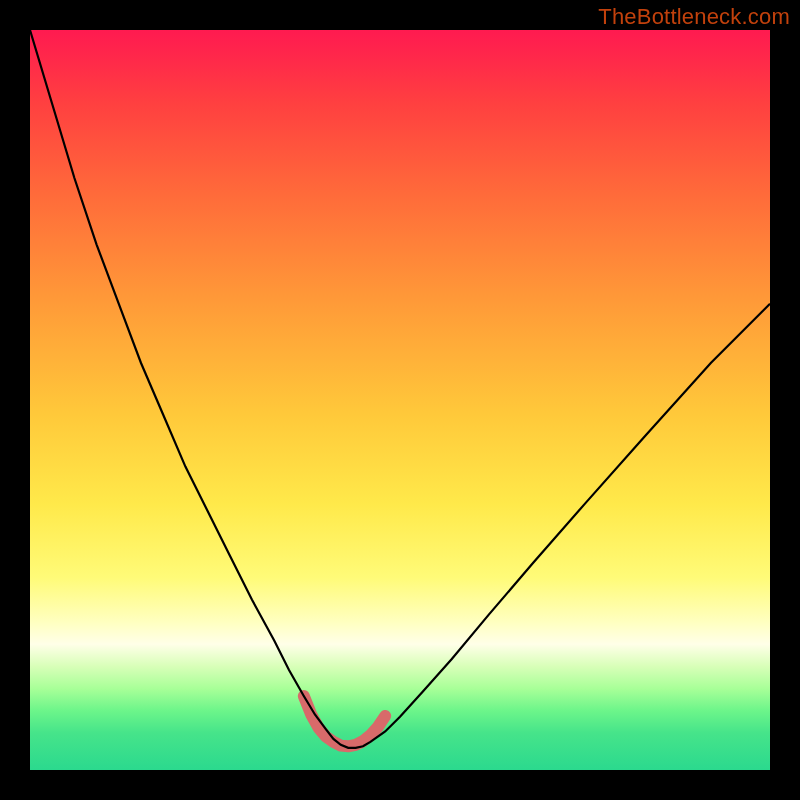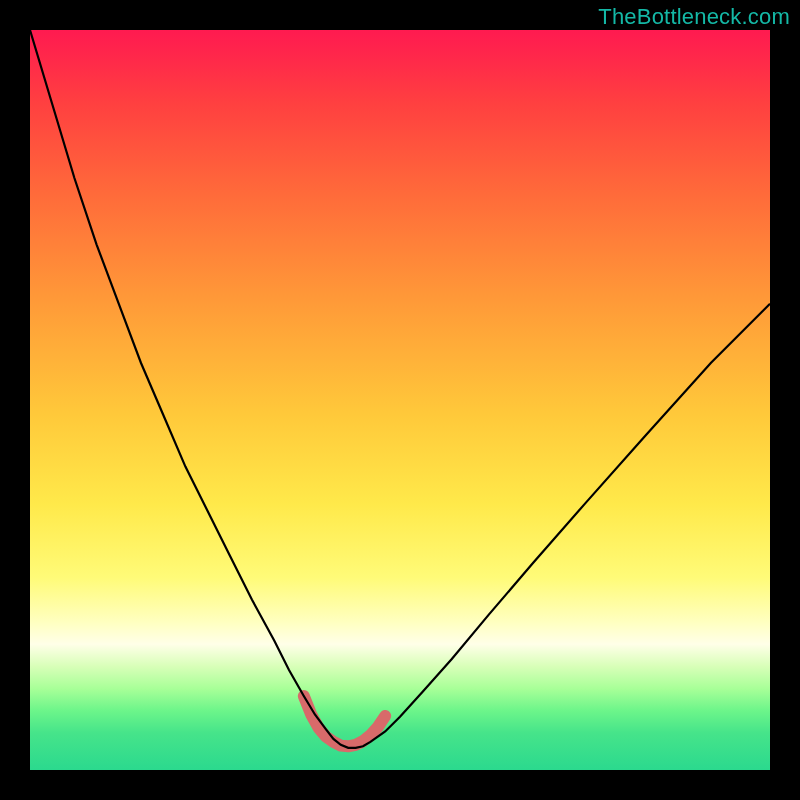--- a/index.html
+++ b/index.html
@@ -38,21 +38,21 @@
       #d8ffb8 86%,
       #a8ff98 89%,
       #6cf58a 92%,
       #46e48a 95%,
       #2bd98e 100%);
   }
   .watermark {
     position: absolute;
     top: 4px;
     right: 10px;
-    color: #14b8a6;
+    color: #c2410c;
     font-size: 22px;
     letter-spacing: 0.2px;
     user-select: none;
   }
   svg.curve {
     position: absolute;
     left: 0;
     top: 0;
     width: 740px;
     height: 740px;

